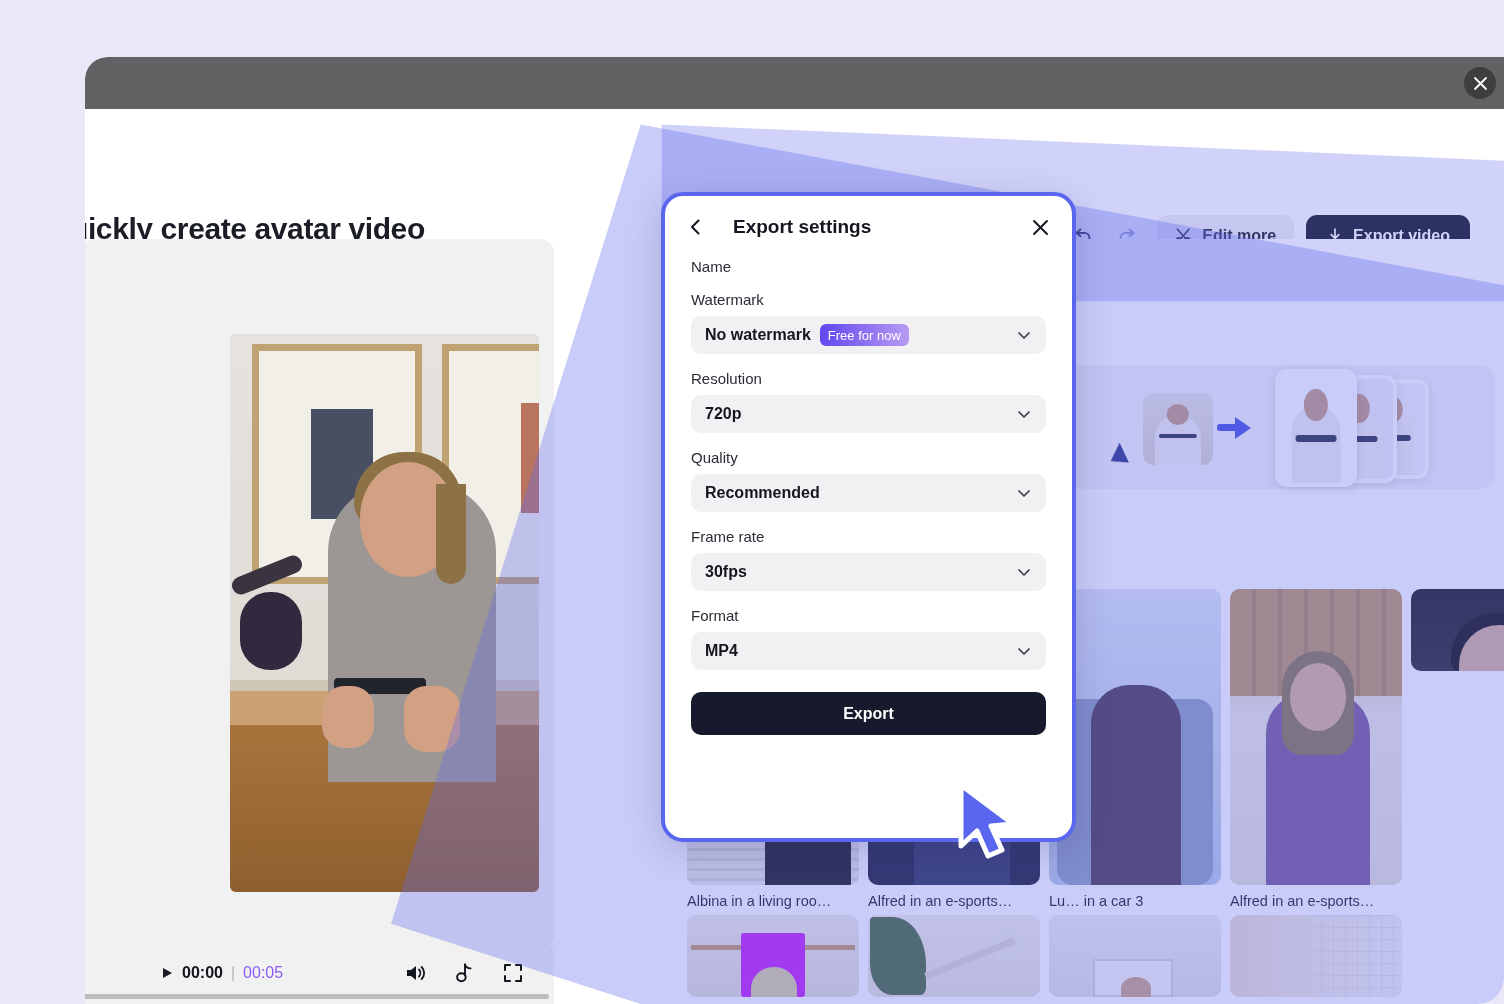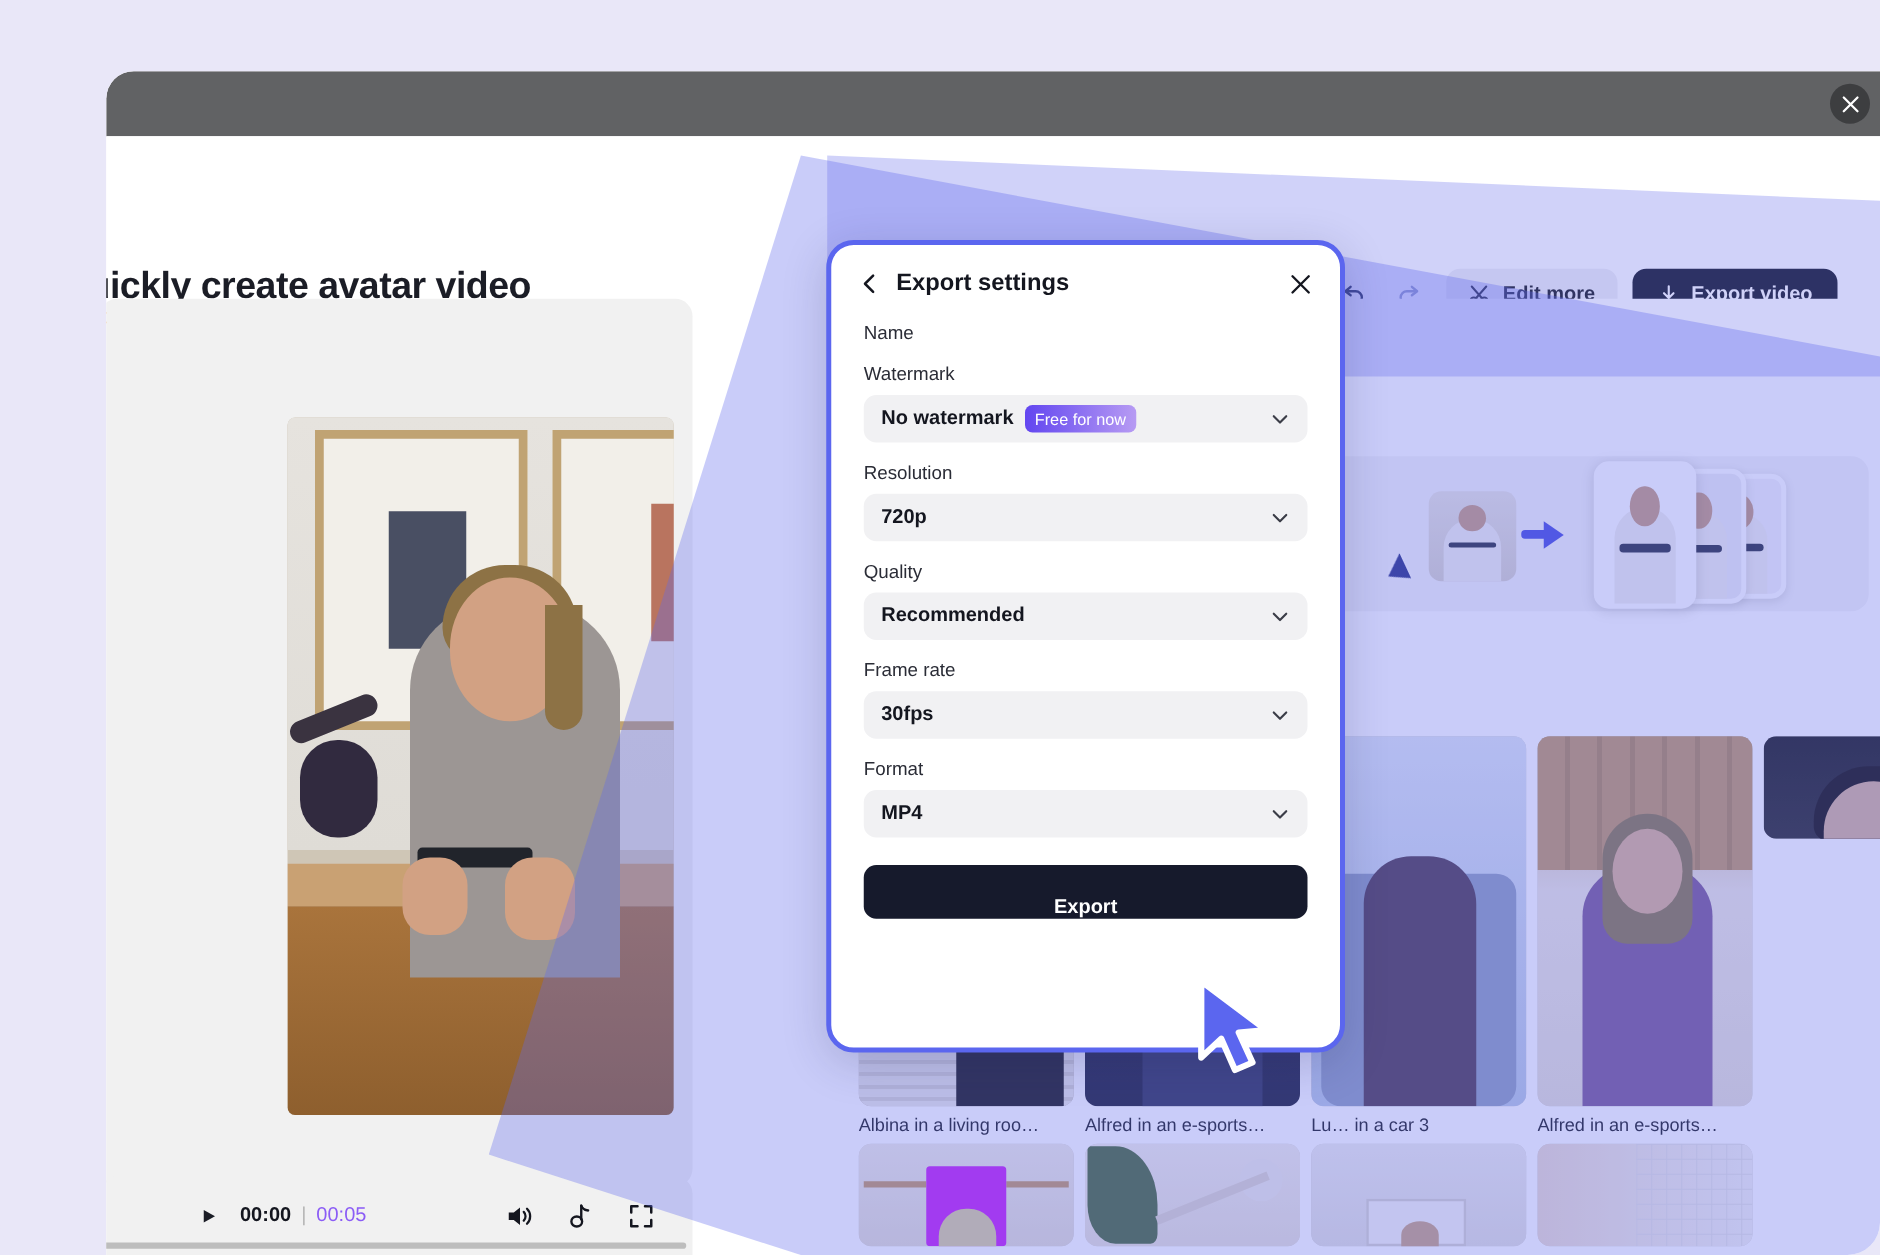--- a/index.html
+++ b/index.html
@@ -181,21 +181,21 @@
     border-radius: 14px 14px 0 0;
     display: flex; align-items: center;
   }
   .play-tri {
     margin-left: 83px; width: 0; height: 0;
     border-left: 9px solid #1b1d26;
     border-top: 5.5px solid transparent;
     border-bottom: 5.5px solid transparent;
   }
   .time-cur {
-    margin-left: 20px; font-size: 16px; font-weight: bold; color: #14161f;
+    margin-left: 10px; font-size: 16px; font-weight: bold; color: #14161f;
   }
   .time-div { margin: 0 8px; color: #b6b6b6; font-size: 16px; }
   .time-tot { font-size: 16px; color: #8b5cf6; }
   .player-icons {
     margin-left: auto; margin-right: 30px;
     display: flex; align-items: center; gap: 26px;
   }
   .progress-track {
     position: absolute; left: -5px; top: 937px; width: 469px; height: 5px;
     background: #bdbdbd; border-radius: 3px;
@@ -388,21 +388,21 @@
     border: 4px solid #5b66ef;
     border-radius: 22px;
     box-shadow: 0 8px 36px rgba(30,30,70,.18);
   }
   .dlg-head {
     position: relative; height: 62px;
     display: flex; align-items: center; padding: 0 22px;
   }
   .dlg-back { width: 26px; display: flex; align-items: center; }
   .dlg-title {
-    margin-left: 4px; font-size: 19px; font-weight: bold; color: #14161f;
+    margin-left: 20px; font-size: 19px; font-weight: bold; color: #14161f;
   }
   .dlg-close { margin-left: auto; display: flex; align-items: center; }
   .dlg-body { padding: 0 26px; }
   .field-label {
     font-size: 15px; color: #2a2c36; margin-bottom: 8px; margin-top: 16px;
   }
   .field-label:first-child { margin-top: 0; }
   .input-box, .select-box {
     height: 38px; background: #f1f1f3; border-radius: 10px;
     display: flex; align-items: center; padding: 0 14px;
@@ -415,21 +415,21 @@
     height: 22px; padding: 0 8px; border-radius: 6px;
     background: linear-gradient(90deg,#6246f0 0%,#b79bf3 100%);
     color: #fff; font-size: 13px; font-weight: normal;
   }
   .export-btn {
     margin: 22px 0 0 0; width: 100%; height: 43px;
     background: #161a2c; color: #fff;
     border: none; border-radius: 10px;
     font-size: 16px; font-weight: bold;
     font-family: "Liberation Sans", sans-serif;
-    display: flex; align-items: flex-end; justify-content: center;
+    display: flex; align-items: center; justify-content: center;
   }
 
   
   .big-cursor {
     position: absolute; left: 955px; top: 782px;
     width: 66px; height: 84px; pointer-events: none;
   }
 </style>
 </head>
 <body>

